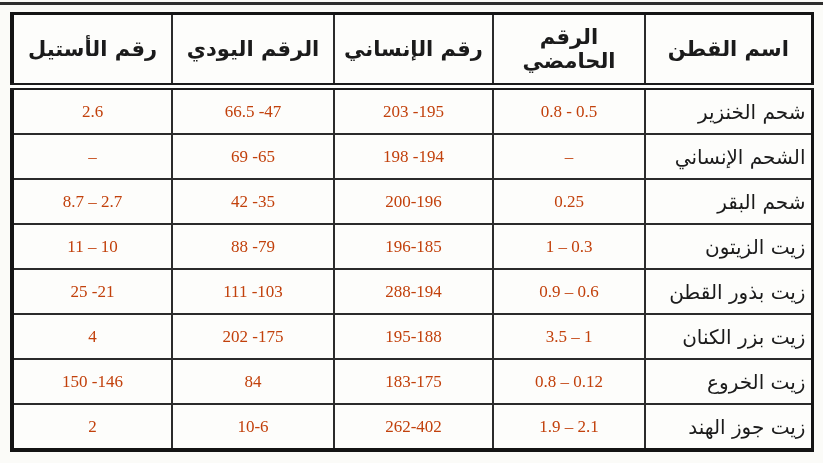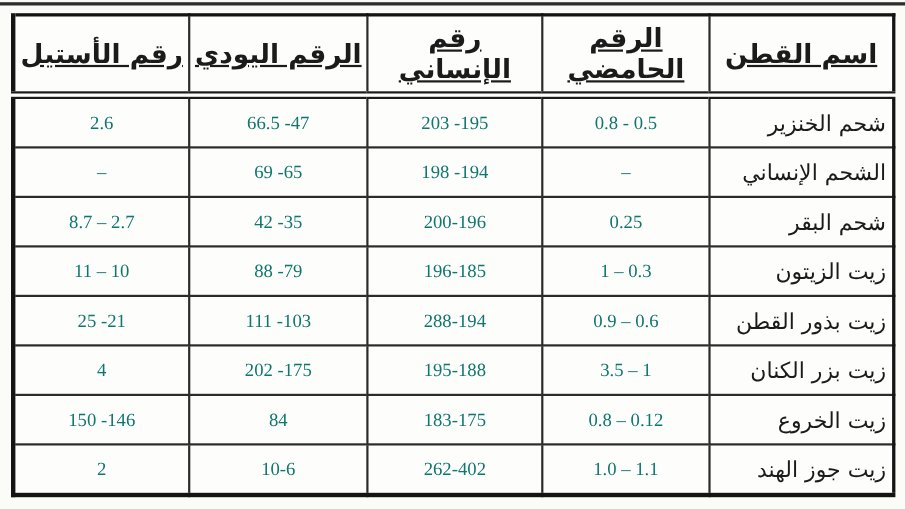--- a/index.html
+++ b/index.html
@@ -39,33 +39,32 @@
     background: #fdfdfb;
   }
   th, td {
     border: 2px solid #2b2b2b;
     vertical-align: middle;
     padding: 0;
   }
   thead th {
     height: 68px;
     border-bottom: 7px double #1b1b1b;
-    font-size: 24px;
+    font-size: 21px;
     font-weight: bold;
     text-align: center;
     letter-spacing: 0.3px;
-    text-decoration: underline;
   }
   tbody td { height: 43px; }
   td.num {
     direction: ltr;
     font-family: "Liberation Serif", serif;
     font-size: 17px;
     text-align: center;
-    color: #0f766e;
+    color: #c2410c;
   }
   td.name {
     font-size: 20px;
     text-align: right;
     padding-right: 5px;
     padding-left: 2px;
     white-space: nowrap;
     margin-left: 33px;
   }
 </style>
@@ -137,20 +136,20 @@
       </tr>
       <tr>
         <td class="name">زيت الخروع</td>
         <td class="num">0.8 – 0.12</td>
         <td class="num">183-175</td>
         <td class="num">84</td>
         <td class="num">150 -146</td>
       </tr>
       <tr>
         <td class="name">زيت جوز الهند</td>
-        <td class="num">1.0 – 1.1</td>
+        <td class="num">1.9 – 2.1</td>
         <td class="num">262-402</td>
         <td class="num">10-6</td>
         <td class="num">2</td>
       </tr>
     </tbody>
   </table>
 </div>
 
 </body></html>

